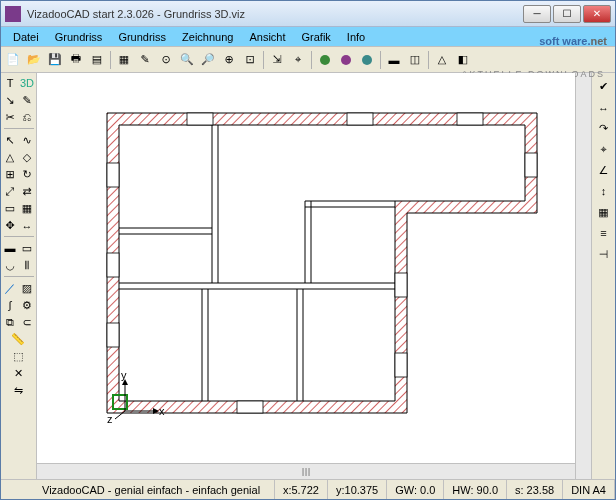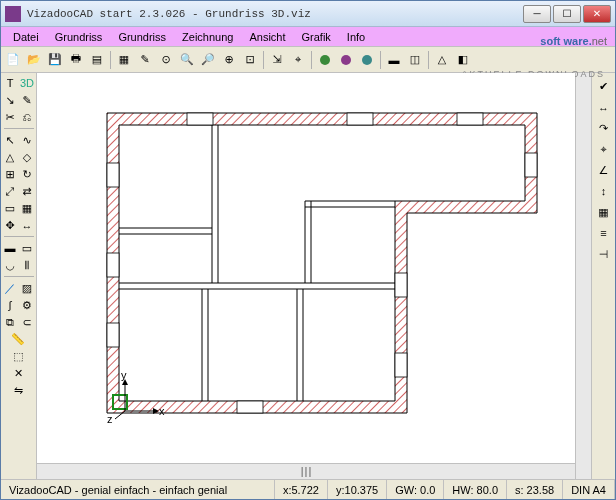--- a/index.html
+++ b/index.html
@@ -1,42 +1,42 @@
 <!DOCTYPE html>
 <html><head>
 <meta charset="utf-8">
 <style>
 * { margin: 0; padding: 0; box-sizing: border-box; font-family: Tahoma, sans-serif; font-size: 11px; }
 body { background: #d4e4f7; width: 616px; height: 500px; overflow: hidden; }
 .window { width: 616px; height: 500px; border: 1px solid #5a7ca8; background: #ece9d8; display: flex; flex-direction: column; }
 .titlebar { height: 26px; background: linear-gradient(#e8f0fb, #c8dcf0); display: flex; align-items: center; padding: 0 4px; border-bottom: 1px solid #a8b8d0; }
 .titlebar .icon { width: 16px; height: 16px; background: #7a3a8a; margin-right: 6px; }
-.titlebar .title { flex: 1; color: #333; font-family: Liberation Mono, monospace; }
+.titlebar .title { flex: 1; color: #333; }
 .winbtns { display: flex; gap: 2px; }
 .winbtn { width: 28px; height: 18px; border: 1px solid #888; background: linear-gradient(#f8f8f8,#d8d8d8); border-radius: 2px; display: flex; align-items: center; justify-content: center; font-size: 10px; cursor: pointer; }
 .winbtn.close { background: linear-gradient(#f08080,#c03030); color: #fff; }
-.menubar { height: 20px; background: #f0abfc; display: flex; align-items: center; padding: 0 4px; border-bottom: 1px solid #c0c0c0; position: relative; }
+.menubar { height: 20px; background: #7dd3fc; display: flex; align-items: center; padding: 0 4px; border-bottom: 1px solid #c0c0c0; position: relative; }
 .menuitem { padding: 2px 8px; cursor: pointer; }
 .watermark { position: absolute; right: 8px; top: -2px; font-size: 22px; font-weight: bold; color: #3a6aa8; pointer-events: none; }
-.watermark .net { color: #666; font-weight: normal; }
+.watermark .net { color: #666; font-weight: bold; }
 .watermark2 { position: absolute; right: 10px; top: 22px; font-size: 9px; letter-spacing: 2px; color: #888; pointer-events: none; }
 .toolbar { height: 26px; background: #ece9d8; display: flex; align-items: center; padding: 0 2px; border-bottom: 1px solid #c0c0c0; position: relative; gap: 1px; }
 .tbtn { width: 20px; height: 20px; border: 1px solid transparent; display: flex; align-items: center; justify-content: center; cursor: pointer; }
 .tsep { width: 1px; height: 18px; background: #b0b0b0; margin: 0 2px; }
 .main { flex: 1; display: flex; min-height: 0; }
 .leftbar { width: 36px; background: #ece9d8; border-right: 1px solid #c0c0c0; display: flex; flex-direction: column; align-items: center; padding: 2px 0; gap: 1px; overflow: hidden; }
 .leftbar .row { display: flex; gap: 1px; }
 .lbtn { width: 16px; height: 16px; display: flex; align-items: center; justify-content: center; cursor: pointer; }
 .canvas-wrap { flex: 1; display: flex; flex-direction: column; background: #fff; position: relative; }
 .canvas { flex: 1; background: #fff; position: relative; overflow: hidden; }
 .rightbar { width: 24px; background: #ece9d8; border-left: 1px solid #c0c0c0; display: flex; flex-direction: column; align-items: center; padding: 4px 0; gap: 3px; }
 .rbtn { width: 18px; height: 18px; cursor: pointer; display: flex; align-items: center; justify-content: center; }
 .scrollbar-v { width: 16px; background: #e8e8e8; border-left: 1px solid #c0c0c0; }
-.scrollbar-h { height: 16px; background: #e8e8e8; border-top: 1px solid #c0c0c0; display: flex; align-items: center; justify-content: center; color: #888; font-size: 14px; }
-.statusbar { height: 20px; background: #ece9d8; border-top: 1px solid #c0c0c0; display: flex; align-items: center; }
+.scrollbar-h { height: 16px; background: #e8e8e8; border-top: 1px solid #c0c0c0; display: flex; align-items: center; justify-content: center; color: #888; font-size: 11px; }
+.statusbar { height: 20px; background: #ece9d8; border-top: 1px solid #c0c0c0; display: flex; align-items: center; padding-left: 33px; }
 .statusbar .cell { border-right: 1px solid #c0c0c0; padding: 0 8px; height: 100%; display: flex; align-items: center; }
 .statusbar .info { flex: 1; }
 svg.floor { position: absolute; left: 0; top: 0; }
 .axis { position: absolute; left: 74px; bottom: 36px; font-size: 10px; }
 </style>
 </head>
 <body>
 
 <div class="window">
 
@@ -260,18 +260,18 @@
       <div class="rbtn">≡</div>
       <div class="rbtn">⊣</div>
     </div>
   </div>
 
   <div class="statusbar">
     <div class="cell info">VizadooCAD - genial einfach - einfach genial</div>
     <div class="cell">x:5.722</div>
     <div class="cell">y:10.375</div>
     <div class="cell">GW: 0.0</div>
-    <div class="cell">HW: 80.0</div>
+    <div class="cell">HW: 90.0</div>
     <div class="cell">s: 23.58</div>
     <div class="cell">DIN A4</div>
   </div>
 
 </div>
 
 </body></html>

